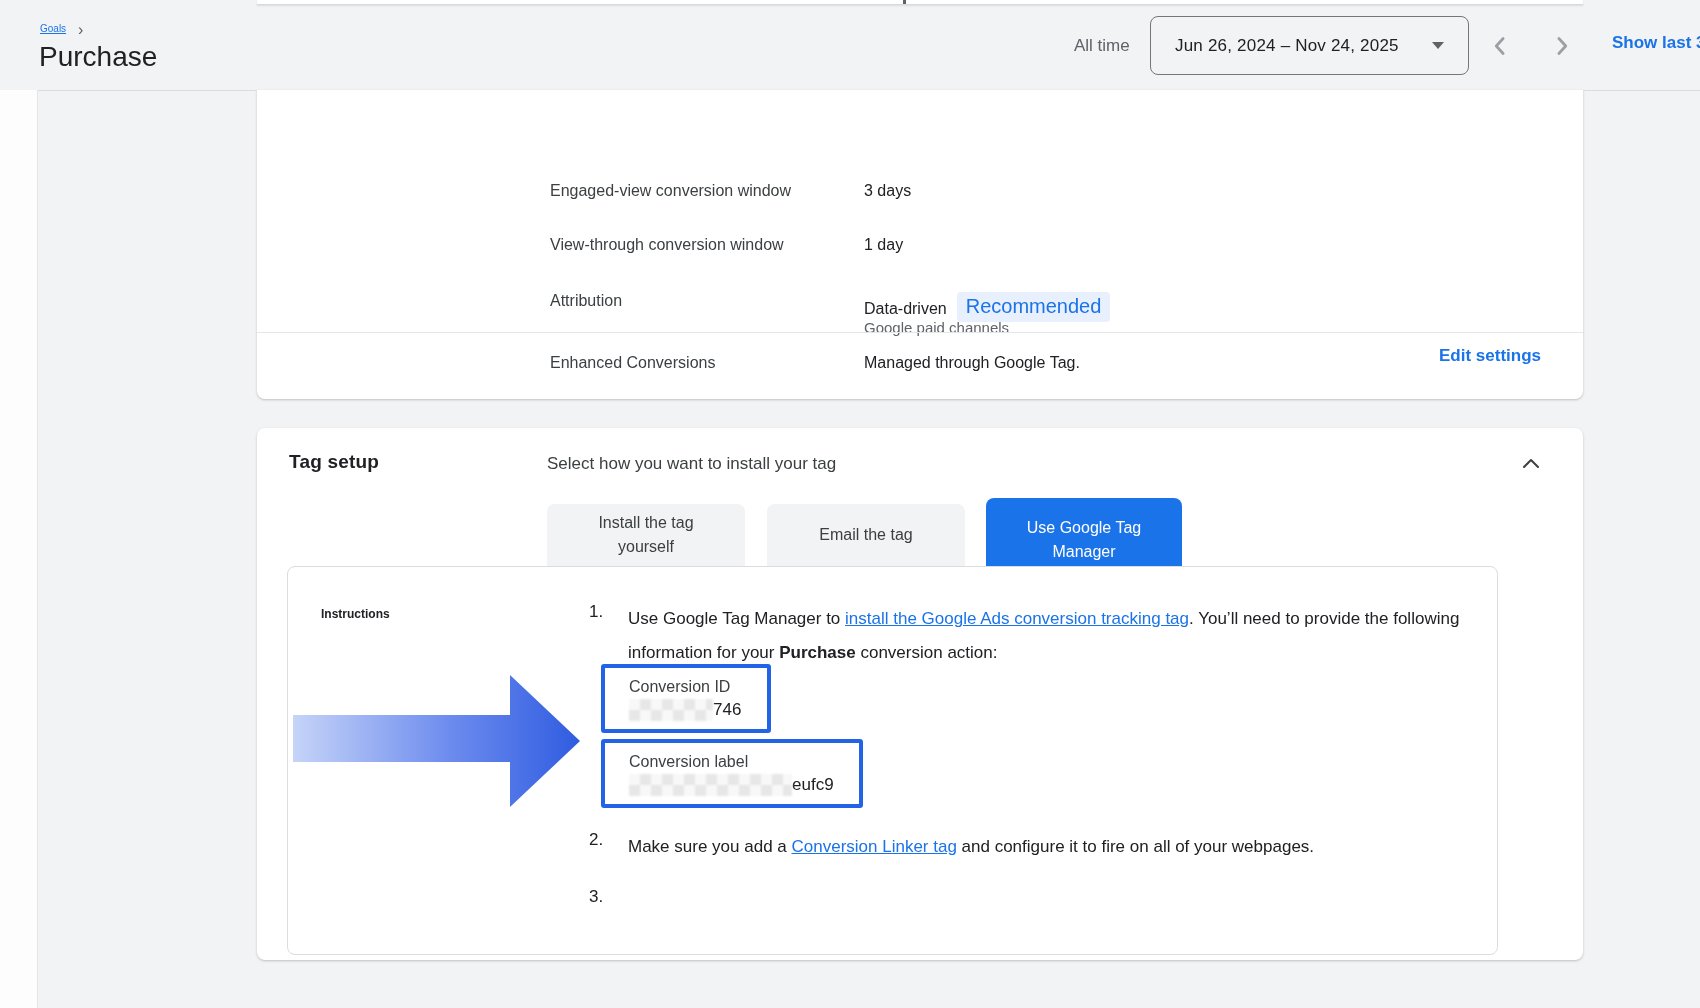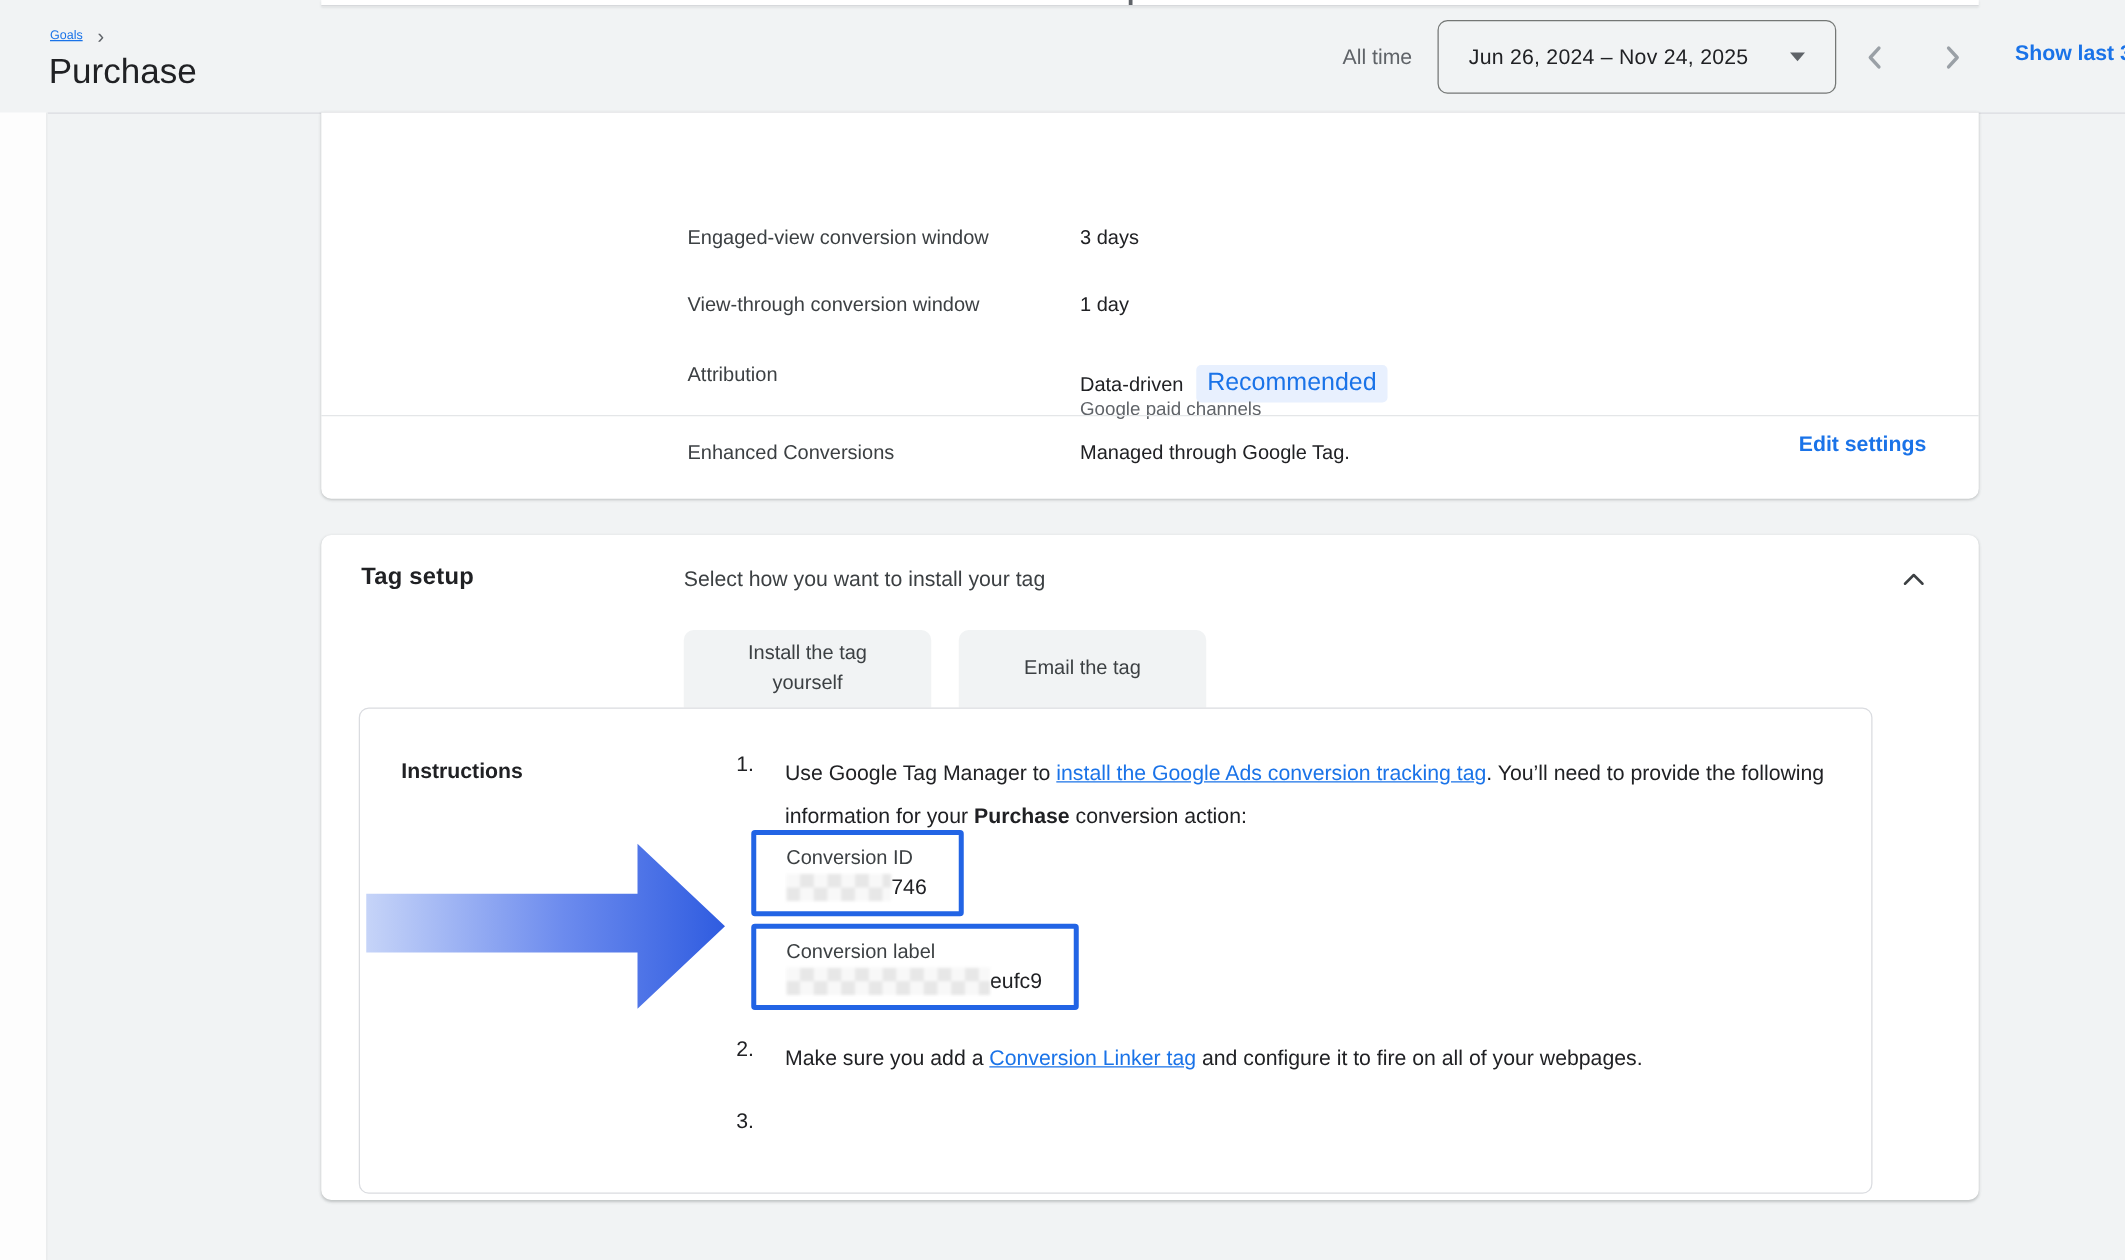--- a/index.html
+++ b/index.html
@@ -56,21 +56,21 @@
   .collapse-btn svg { width:32px; height:32px; stroke:#3c4043; stroke-width:2; fill:none;
                       stroke-linecap:round; stroke-linejoin:round; }
 
   .tab { position:absolute; display:flex; flex-direction:column; align-items:center; justify-content:center;
          text-align:center; font-size:16px; line-height:24px; cursor:pointer; border-radius:8px 8px 0 0; }
   .tab-gray { top:76px; height:62px; width:198px; background:#f1f3f4; color:#3c4043; }
   .tab-blue { top:70px; height:84px; width:196px; background:#1a73e8; color:#fff; border-radius:8px; }
 
   .instructions-panel { left:30px; top:138px; width:1211px; height:389px; background:#fff;
                         border:1px solid #dadce0; border-radius:8px; }
-  .instructions-title { left:33px; top:40px; font-size:17px; font-weight:bold; color:#202124; }
+  .instructions-title { left:33px; top:40px; font-size:12px; font-weight:bold; color:#202124; }
   .step-num { left:301px; font-size:17px; color:#202124; }
   .step-text { left:340px; width:848px; font-size:17px; line-height:34px; color:#202124; }
   .inline-link { color:#1a73e8; text-decoration:underline; cursor:pointer; }
   .step1 { top:35px; } .step1n { top:35px; }
   .step2 { top:263px; } .step2n { top:263px; }
   .step3 { top:320px; } .step3n { top:320px; }
 
   .hl-box { position:absolute; background:#fff; border:4px solid #2264e5; border-radius:3px;
             padding:10px 0 0 24px; }
   .box-id { left:313px; top:97px; width:170px; height:69px; }
@@ -144,20 +144,24 @@
       </svg>
   </div>
 
   <div class="tab tab-gray" style="left:290px;">
     <span>Install the tag</span>
     <span>yourself</span>
   </div>
   <div class="tab tab-gray" style="left:510px;">
     <span>Email the tag</span>
   </div>
+  <div class="tab tab-blue" style="left:729px;">
+    <span>Use Google Tag</span>
+    <span>Manager</span>
+  </div>
 
   <div class="abs instructions-panel">
     <div class="abs instructions-title">Instructions</div>
 
     <div class="abs step-num step1n">1.</div>
     <div class="abs step-text step1">
       <span>Use Google Tag Manager to </span><span class="inline-link">install the Google Ads conversion tracking tag</span><span>. You’ll need to provide the following information for your </span><b>Purchase</b><span> conversion action:</span>
     </div>
 
     <div class="hl-box box-id">

